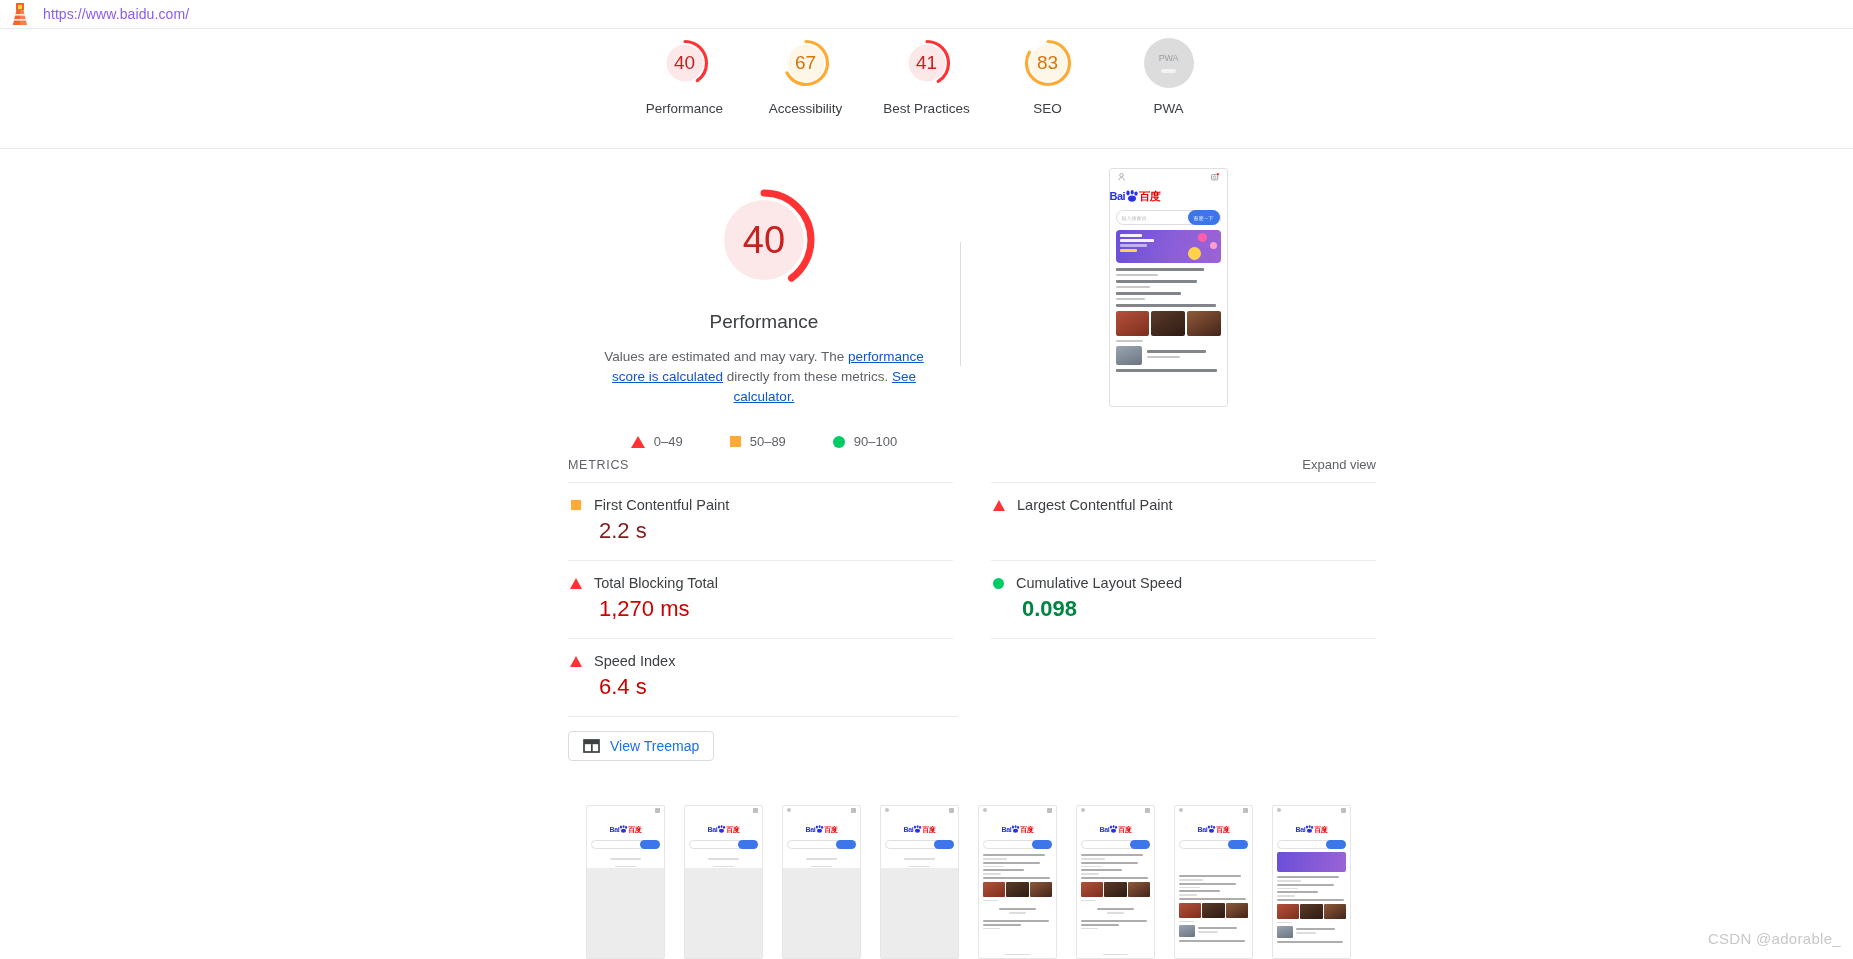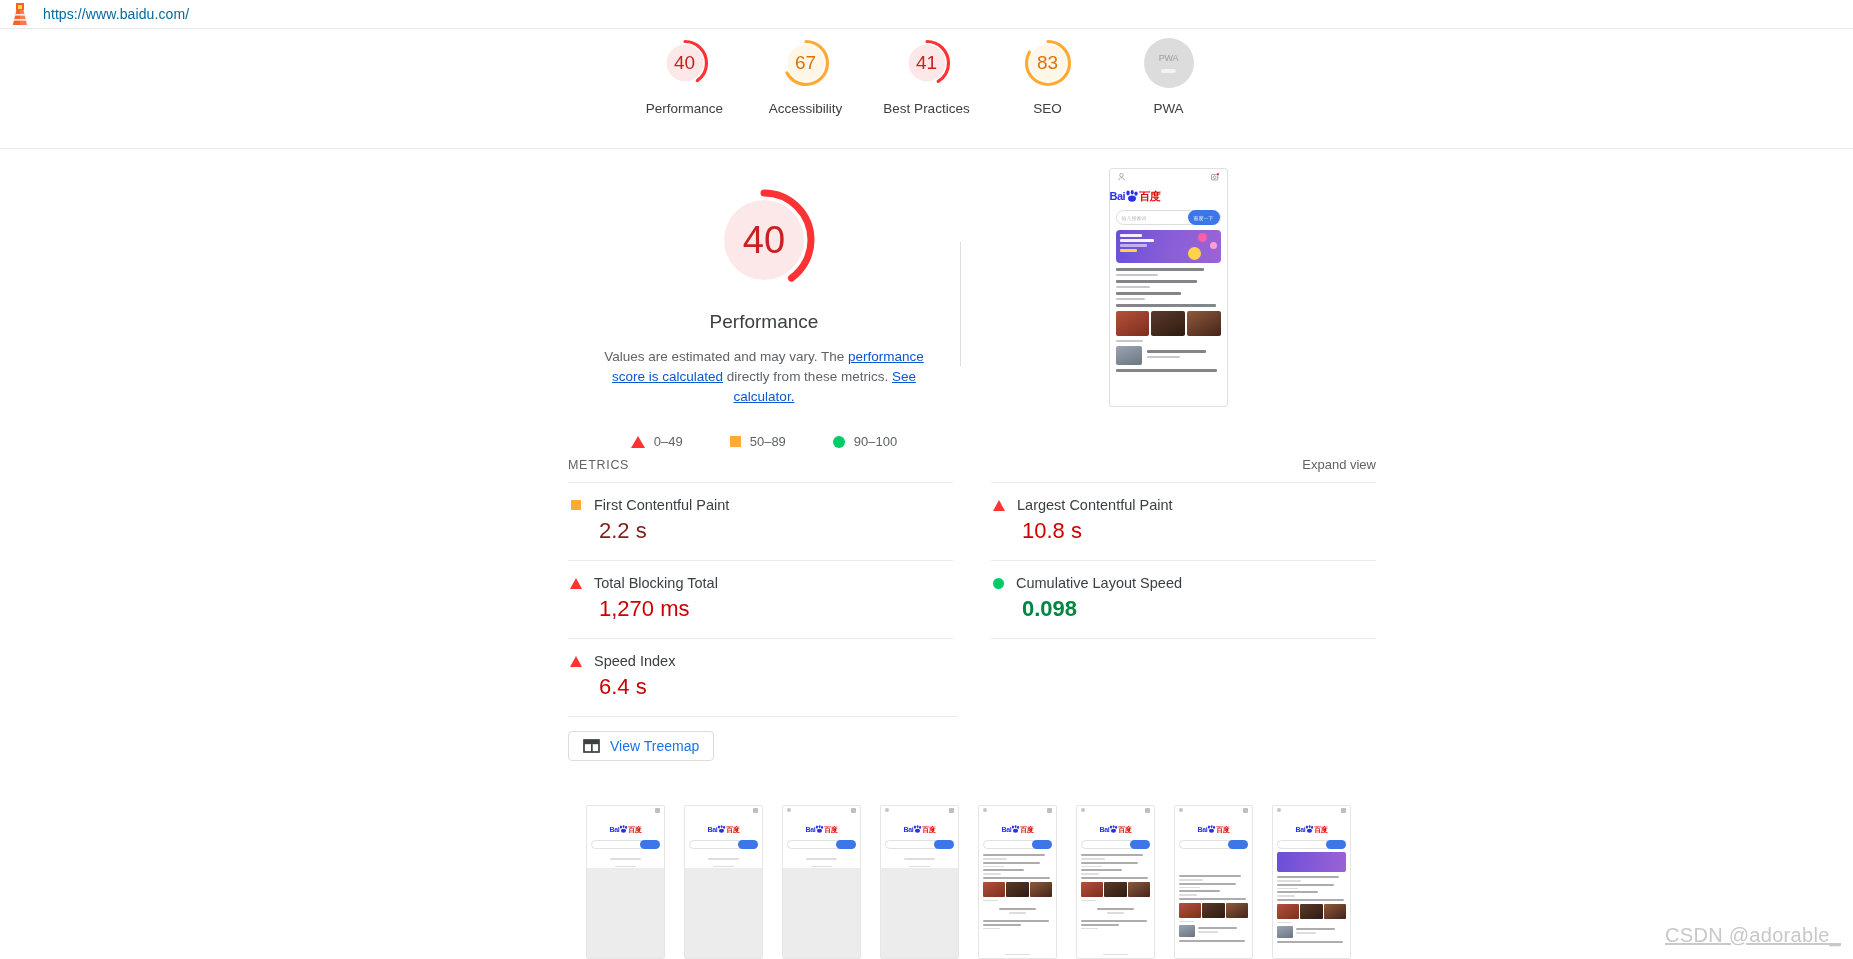--- a/index.html
+++ b/index.html
@@ -15,21 +15,21 @@
   
   #topbar {
     position: absolute; left: 0; top: 0;
     width: 1853px; height: 28px;
     display: flex; align-items: center;
     padding-left: 9px;
     background: #ffffff;
   }
   #lh-logo { width: 22px; height: 24px; flex: 0 0 auto; margin-right: 12px; }
   #url-text {
-    font-size: 14px; color: #0369a1;
+    font-size: 14px; color: #8b5cf6;
     letter-spacing: 0.1px;
     white-space: nowrap;
   }
   #topbar-divider {
     position: absolute; left: 0; top: 28px;
     width: 1853px; height: 1px; background: #e8eaed;
   }
 
   
   #gauges {
@@ -256,23 +256,22 @@
   .fr-ban { margin: 3px 4px 0 4px; height: 20px; border-radius: 2px;
             background: linear-gradient(100deg,#6a4fd8,#9b63d6); }
   .fr-imgs { display: flex; gap: 1px; margin: 3px 4px 0 4px; height: 15px; }
   .fr-imgs div { flex: 1; border-radius: 1px; }
   .fr-av { width: 16px; height: 12px; border-radius: 1px; background: linear-gradient(160deg,#9aa5b1,#6b7682); }
   .fr-center { text-align: center; }
 
   
   #watermark {
     position: absolute; right: 12px; bottom: 12px;
-    font-size: 20px; color: #c8c8c8;
+    font-size: 15px; color: #c8c8c8;
     letter-spacing: 0.3px;
-    text-decoration: underline;
   }
 </style>
 </head>
 <body>
 
 <div id="topbar">
   <svg id="lh-logo" viewBox="0 0 22 24">
     <rect x="7" y="1" width="8" height="7" fill="#f4632c"></rect>
     <rect x="9" y="3" width="4" height="4" fill="#ffd93b"></rect>
     <path d="M7.5 8 L14.5 8 L18 23 L4 23 Z" fill="#fa7b4f"></path>
@@ -450,21 +449,20 @@
           <div class="ic-sq"></div>
           <span class="m-name">First Contentful Paint</span>
         </div>
         <div class="m-val" style="color: #7f1d1d;">2.2 s</div>
       </div>
       <div class="m-cell">
         <div class="m-head">
           <div class="ic-tri"></div>
           <span class="m-name">Largest Contentful Paint</span>
         </div>
-        <div class="m-val" style="color: rgb(204, 0, 0);">10.8 s</div>
       </div>
       <div class="m-cell">
         <div class="m-head">
           <div class="ic-tri"></div>
           <span class="m-name">Total Blocking Total</span>
         </div>
         <div class="m-val" style="color: rgb(204, 0, 0);">1,270 ms</div>
       </div>
       <div class="m-cell">
         <div class="m-head">

